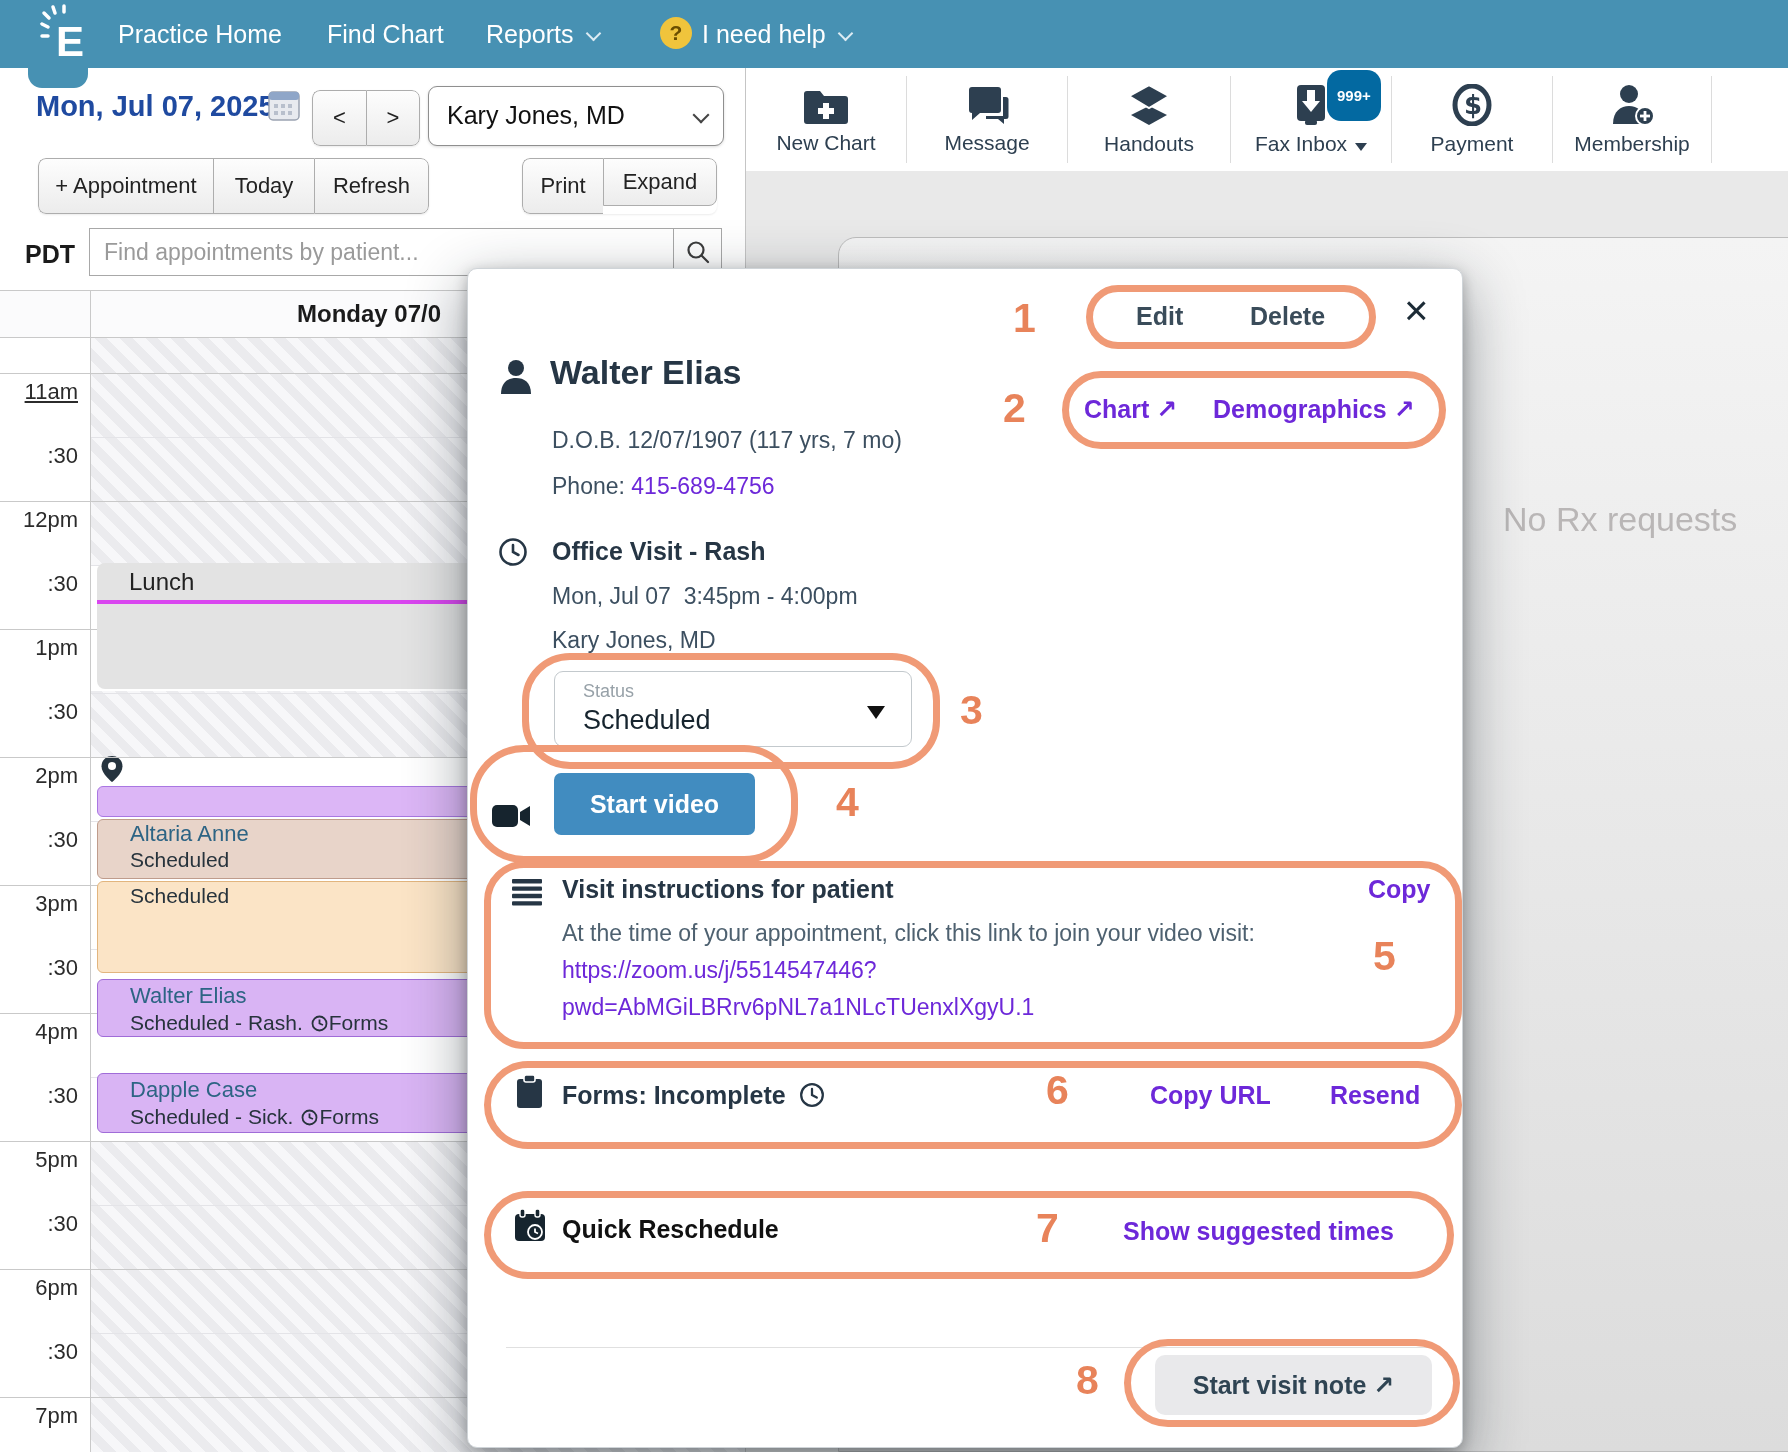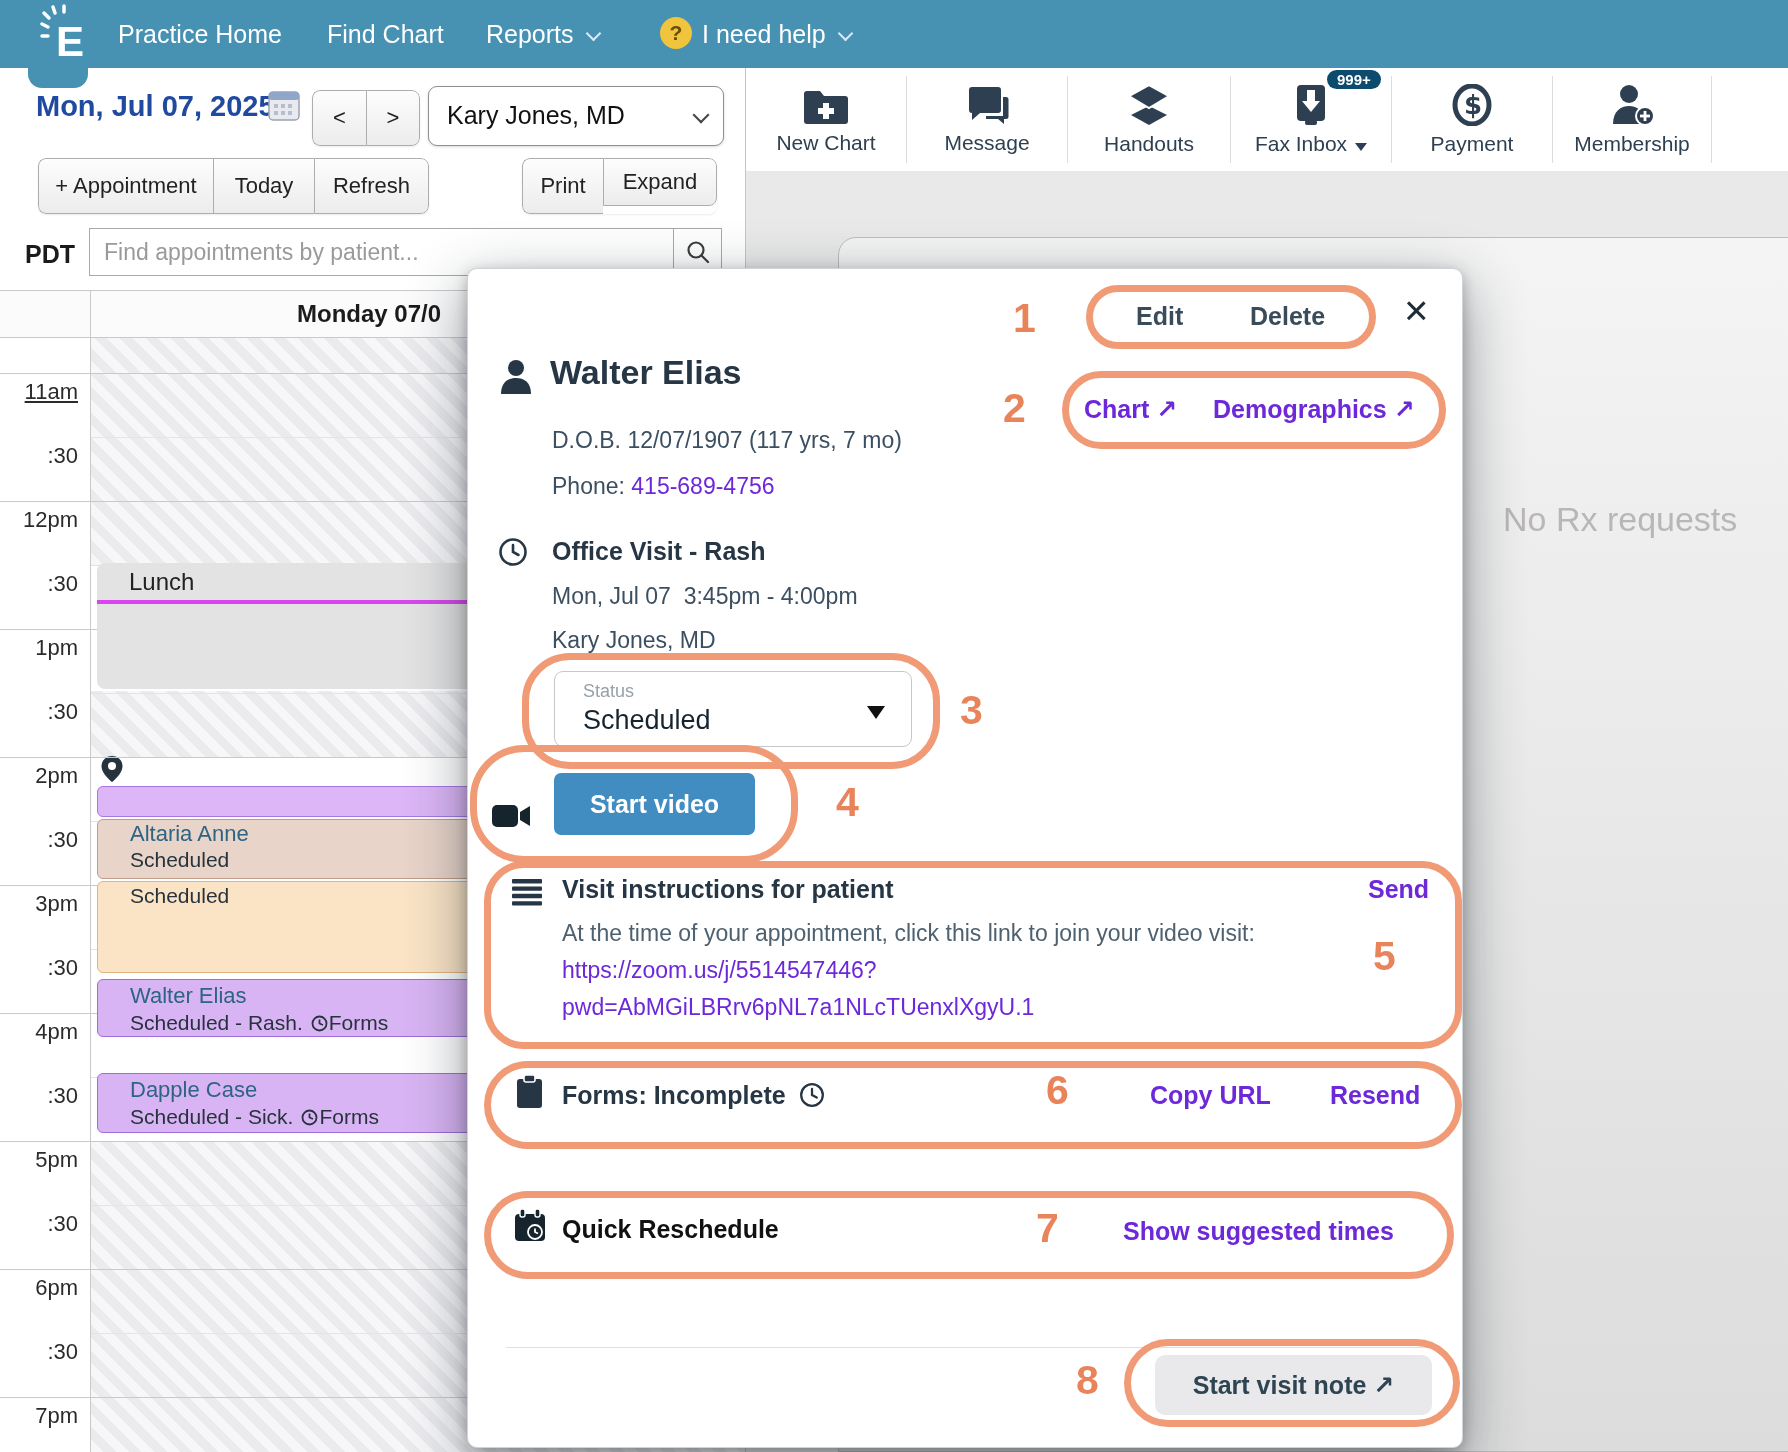--- a/index.html
+++ b/index.html
@@ -53,21 +53,21 @@
   .ev-walter { top:641px; height:58px; background:#d9b4f4; border:1.5px solid #a06cd8; }
   .ev-dapple { top:735px; height:60px; background:#d9b4f4; border:1.5px solid #a06cd8; }
   .ev-clock { display:inline-block; vertical-align:-2px; margin:0 1px 0 8px; }
 
   
   .right-border { position:absolute; left:745px; top:68px; width:1px; height:1384px; background:#c5c5c5; z-index:1;}
   .toolbar { position:absolute; left:746px; top:68px; width:1042px; height:103px; background:#fff; z-index:1; }
   .tool-item { position:absolute; top:0; height:103px; display:flex; flex-direction:column; align-items:center; justify-content:center; gap:6px; color:#2d3f50; }
   .tool-label { font-size:21px; white-space:nowrap; }
   .tool-sep { position:absolute; top:8px; width:1px; height:87px; background:#dcdcdc; }
-  .fax-badge { position:absolute; left:96px; top:2px; background:#0c4a6e; color:#fff; font-size:15px; font-weight:bold; border-radius:14px; padding:1px 10px; }
+  .fax-badge { position:absolute; left:96px; top:2px; background:#0369a1; color:#fff; font-size:15px; font-weight:bold; border-radius:14px; padding:17px 10px; }
   .caret-sm { display:inline-block; width:0; height:0; border-left:6px solid transparent; border-right:6px solid transparent; border-top:8px solid #2d3f50; margin-left:8px; }
   .right-bg { position:absolute; left:746px; top:171px; width:1042px; height:1281px; background:#e9e9e9; }
   .rx-panel { position:absolute; left:838px; top:237px; width:1000px; height:1215px; border:1px solid #bdbdbd; border-radius:18px 0 0 0; background:linear-gradient(180deg,#f4f4f4,#dcdcdc); }
   .rx-empty { position:absolute; left:664px; top:262px; font-size:34px; color:#b9b6b6; white-space:nowrap; }
 
   
   .popup { position:absolute; left:467px; top:268px; width:996px; height:1180px; background:#fff; border:1px solid #cfd4d8; border-radius:10px; box-shadow:0 18px 60px rgba(25,35,45,.45), 0 4px 14px rgba(0,0,0,.25); z-index:50; color:#36485a; }
   .pp { position:absolute; }
   .link { color:#6d28d9; font-weight:600; cursor:pointer; }
   .close-x { left:936px; top:18px; font-size:42px; font-weight:300; color:#1c2b36; cursor:pointer; }
@@ -340,21 +340,21 @@
 
   <svg class="pp" style="left:44px; top:610px" width="30" height="27" viewBox="0 0 30 27">
     <g fill="#263645">
         <rect x="0" y="0" width="30" height="4.4" rx="1"></rect>
         <rect x="0" y="7.4" width="30" height="4.4" rx="1"></rect>
         <rect x="0" y="14.8" width="30" height="4.4" rx="1"></rect>
         <rect x="0" y="22.2" width="30" height="4.4" rx="1"></rect>
       </g>
   </svg>
   <span class="pp sec-title" style="left:94px; top:606px">Visit instructions for patient</span>
-  <span class="pp link" style="left:900px; top:606px; font-size:25px; font-weight:bold">Send</span>
+  <span class="pp link" style="left:900px; top:606px; font-size:25px; font-weight:bold">Copy</span>
   <div class="pp instr-body"><span>At the time of your appointment, click this link to join your video visit: </span><span class="link" style="font-weight:400">https://zoom.us/j/5514547446?pwd=AbMGiLBRrv6pNL7a1NLcTUenxlXgyU.1</span></div>
 
   <svg class="pp" style="left:48px; top:806px" width="27" height="34" viewBox="0 0 27 34">
     <rect x="1" y="4" width="25" height="29" rx="3" fill="#263645"></rect>
     <rect x="8" y="0" width="11" height="7" rx="2" fill="#263645" stroke="#fff" stroke-width="1.6"></rect>
   </svg>
   <span class="pp sec-title" style="left:94px; top:812px"><span>Forms: Incomplete</span> <svg style="vertical-align:-4px;margin-left:6px" width="26" height="26" viewBox="0 0 30 30">
         <circle cx="15" cy="15" r="12.5" fill="none" stroke="#263645" stroke-width="2.6"></circle>
         <path d="M15 8 V15 L20.5 18" fill="none" stroke="#263645" stroke-width="2.6" stroke-linecap="round"></path>
       </svg></span>

